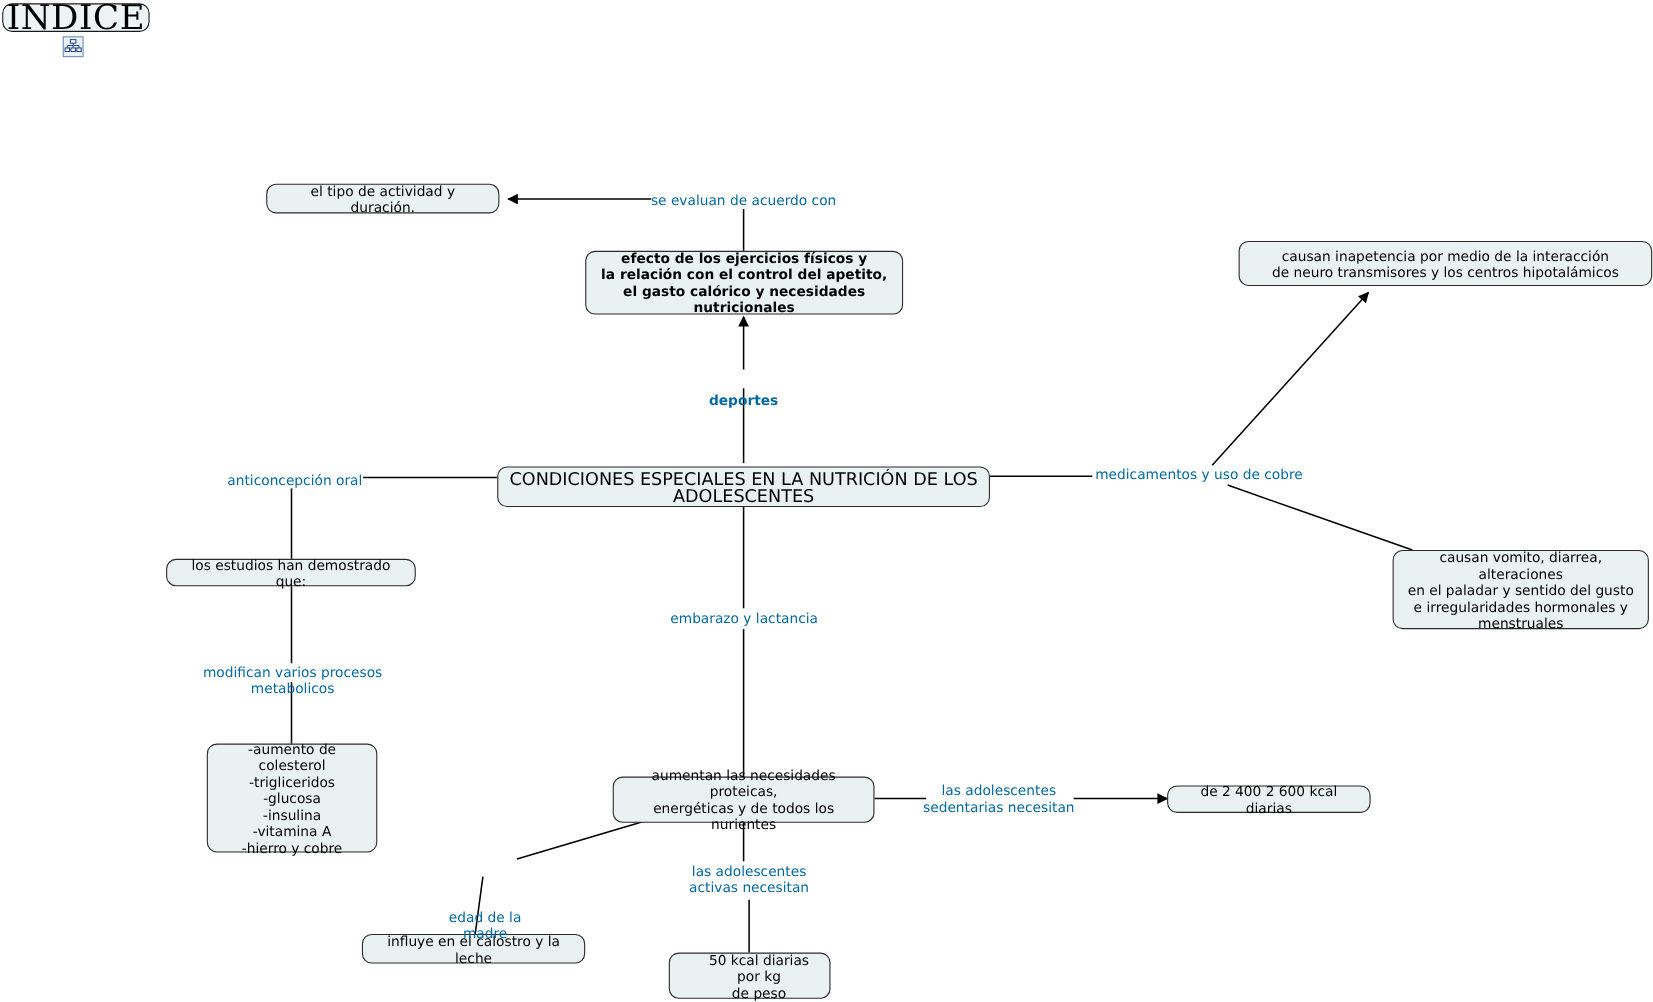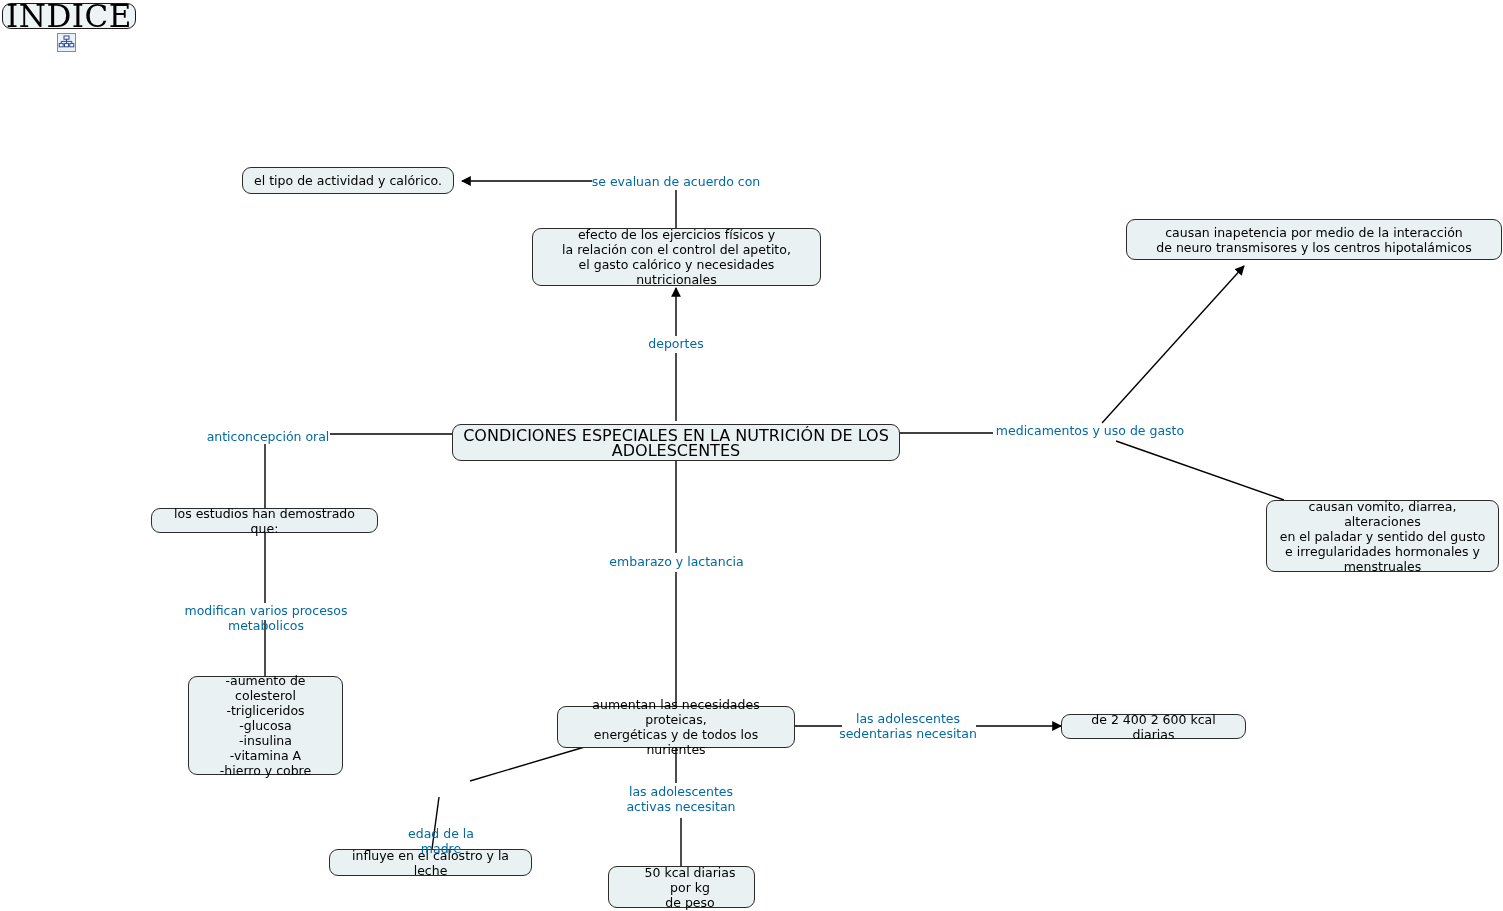--- a/index.html
+++ b/index.html
@@ -145,23 +145,23 @@
       <line x1="3.2" y1="7.4" x2="13.8" y2="7.4" stroke="#2b4a8c" stroke-width="1"></line>
       <line x1="3.2" y1="7.4" x2="3.2" y2="9.6" stroke="#2b4a8c" stroke-width="1"></line>
       <line x1="8.5" y1="7.4" x2="8.5" y2="9.6" stroke="#2b4a8c" stroke-width="1"></line>
       <line x1="13.8" y1="7.4" x2="13.8" y2="9.6" stroke="#2b4a8c" stroke-width="1"></line>
       <rect x="1.2" y="9.6" width="4" height="3.2" fill="#ffffff" stroke="#2b4a8c" stroke-width="1"></rect>
       <rect x="6.5" y="9.6" width="4" height="3.2" fill="#ffffff" stroke="#2b4a8c" stroke-width="1"></rect>
       <rect x="11.8" y="9.6" width="4" height="3.2" fill="#ffffff" stroke="#2b4a8c" stroke-width="1"></rect>
     </svg>
   </div>
 
-  <div class="node" style="left:242px; top:167px; width:212px; height:27px;">el tipo de actividad y calórico.</div>
-
-  <div class="node" style="left:532px; top:228px; width:289px; height:58px;">efecto de los ejercicios físicos y
+  <div class="node" style="left:242px; top:167px; width:212px; height:27px;">el tipo de actividad y duración.</div>
+
+  <div class="node" style="left:532px; top:228px; width:289px; height:58px;font-weight:bold;">efecto de los ejercicios físicos y
 la relación con el control del apetito,
 el gasto calórico y necesidades nutricionales</div>
 
   <div class="node" style="left:1102px; top:219px; width:376px; height:41px;margin-left:24px;">causan inapetencia por medio de la interacción
 de neuro transmisores y los centros hipotalámicos</div>
 
   <div class="node" style="left:452px; top:424px; width:448px; height:37px; font-size:16px;">CONDICIONES ESPECIALES EN LA NUTRICIÓN DE LOS ADOLESCENTES</div>
 
   <div class="node" style="left:1266px; top:500px; width:233px; height:72px;">causan vomito, diarrea, alteraciones
 en el paladar y sentido del gusto
@@ -182,23 +182,23 @@
 
   <div class="node" style="left:1061px; top:714px; width:185px; height:25px;">de 2 400  2 600 kcal diarias</div>
 
   <div class="node" style="left:329px; top:849px; width:203px; height:27px;">influye en el calostro y la leche</div>
 
   <div class="node" style="left:608px; top:866px; width:147px; height:42px;padding-left:26px;">50 kcal diarias por kg
 de peso</div>
 
   <div class="label" style="left:586px; top:174px; width:180px;">se evaluan de acuerdo con</div>
 
-  <div class="label" style="left:626px; top:336px; width:100px;">deportes</div>
-
-  <div class="label" style="left:993px; top:423px; width:194px;">medicamentos y uso de gasto</div>
+  <div class="label" style="left:626px; top:356px; width:100px;font-weight:bold;">deportes</div>
+
+  <div class="label" style="left:993px; top:423px; width:194px;">medicamentos y uso de cobre</div>
 
   <div class="label" style="left:205px; top:429px; width:126px;">anticoncepción oral</div>
 
   <div class="label" style="left:148px; top:603px; width:236px;">modifican varios procesos metabolicos</div>
 
   <div class="label" style="left:606px; top:554px; width:141px;">embarazo y lactancia</div>
 
   <div class="label" style="left:838px; top:711px; width:140px;">las adolescentes
 sedentarias necesitan</div>
 

